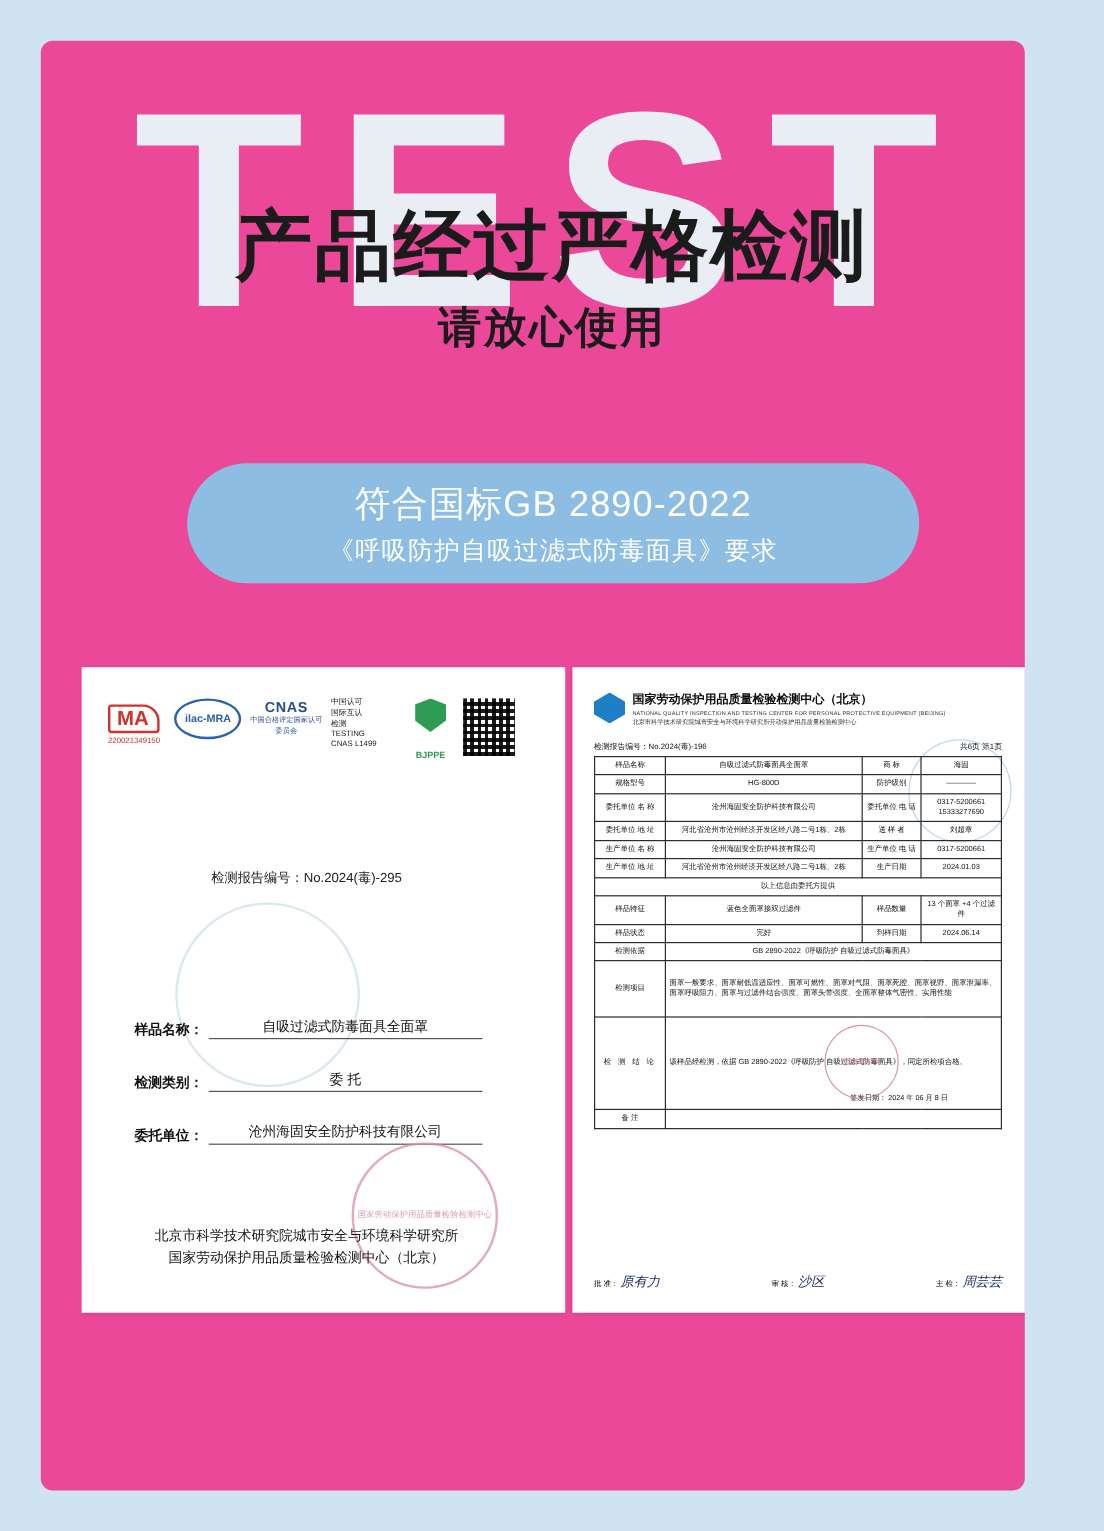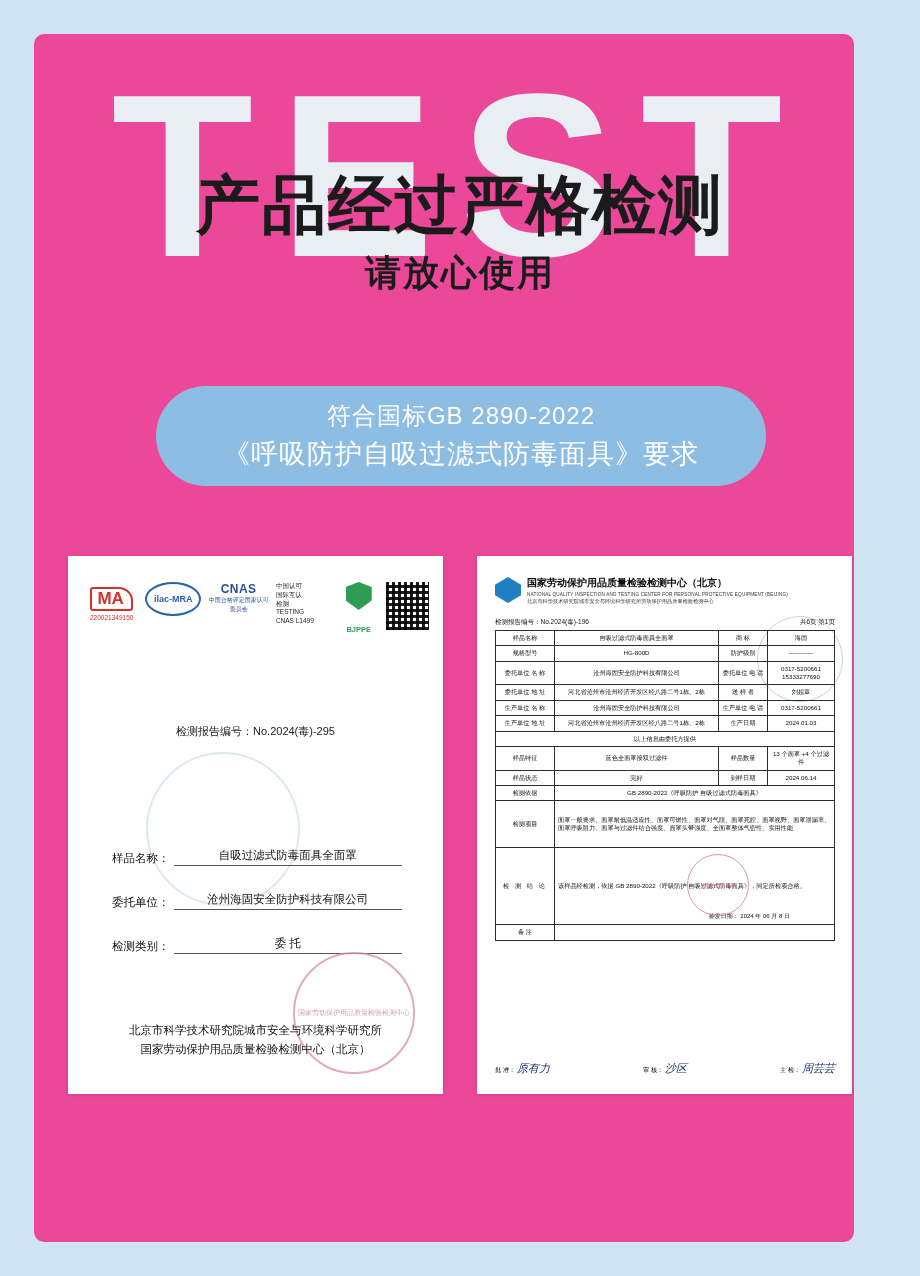--- a/index.html
+++ b/index.html
@@ -72,28 +72,29 @@
     height: 100px;
     background: #8ebde4;
     border-radius: 50px;
     color: #ffffff;
     display: flex;
     flex-direction: column;
     align-items: center;
     justify-content: center;
     gap: 4px;
   }
-  .blue-banner .line1 { font-size: 24px; letter-spacing: 1px; }
-  .blue-banner .line2 { font-size: 27px; letter-spacing: 1px; }
+  .blue-banner .line1 { font-size: 30px; letter-spacing: 1px; }
+  .blue-banner .line2 { font-size: 21px; letter-spacing: 1px; }
 
   
   .cert {
     position: absolute;
     background: #ffffff;
     box-shadow: 0 1px 4px rgba(0,0,0,0.12);
+    padding-left: 28px;
   }
   .cert-left {
     left: 34px;
     top: 522px;
     width: 375px;
     height: 538px;
   }
   .cert-right {
     left: 443px;
     top: 522px;
@@ -235,21 +236,21 @@
     left: 44px;
     width: 290px;
   }
   .field-row {
     display: flex;
     align-items: flex-end;
     margin-bottom: 26px;
     font-size: 11.5px;
     color: #111;
   }
-  .field-label { white-space: nowrap; }
+  .field-label { white-space: nowrap; font-weight: bold; }
   .field-value {
     flex: 1;
     border-bottom: 1px solid #555;
     text-align: center;
     padding-bottom: 2px;
     margin-left: 4px;
   }
   .cert-footer {
     position: absolute;
     bottom: 34px;
@@ -384,26 +385,26 @@
     <div class="cert-no">
       <span>检测报告编号：</span><span>No.2024(毒)-295</span>
     </div>
 
     <div class="field-rows">
       <div class="field-row">
         <span class="field-label">样品名称：</span>
         <span class="field-value">自吸过滤式防毒面具全面罩</span>
       </div>
       <div class="field-row">
+        <span class="field-label">检测类别：</span>
+        <span class="field-value">委 托</span>
+      </div>
+      <div class="field-row">
         <span class="field-label">委托单位：</span>
         <span class="field-value">沧州海固安全防护科技有限公司</span>
-      </div>
-      <div class="field-row">
-        <span class="field-label">检测类别：</span>
-        <span class="field-value">委 托</span>
       </div>
     </div>
 
     <div class="seal seal-b">国家劳动保护用品质量检验检测中心</div>
 
     <div class="cert-footer">
       <div>北京市科学技术研究院城市安全与环境科学研究所</div>
       <div>国家劳动保护用品质量检验检测中心（北京）</div>
     </div>
   </div>

